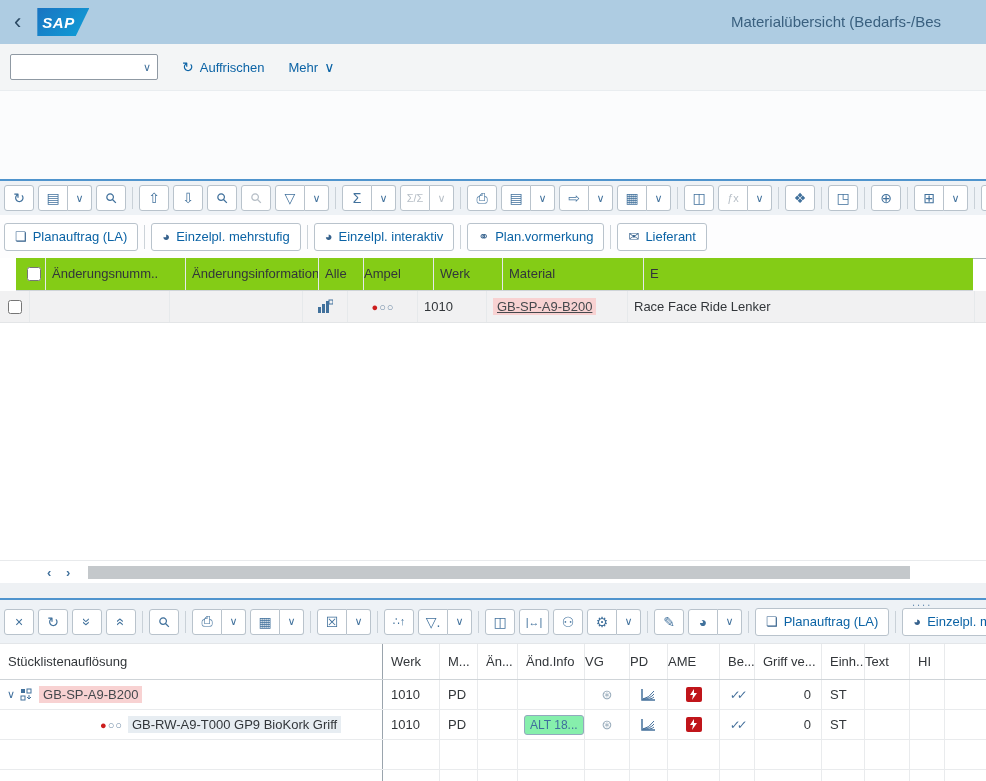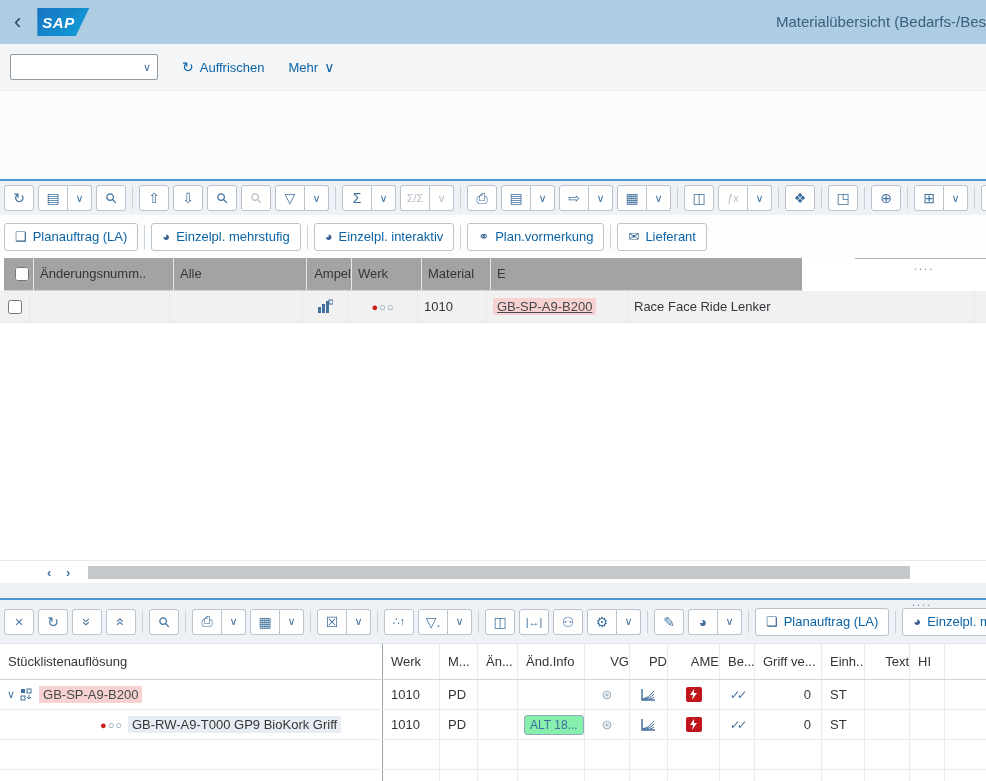--- a/index.html
+++ b/index.html
@@ -5,21 +5,21 @@
   *{box-sizing:border-box;margin:0;padding:0}
   html,body{width:986px;height:781px}
   body{font-family:"Liberation Sans",sans-serif;font-size:13px;color:#32363a;background:#fff;position:relative;overflow:hidden}
   .abs{position:absolute}
 
   
   #topbar{top:0;left:0;width:986px;height:44px;background:#aecce2;display:flex;align-items:center}
   .backic{margin-left:14px;font-size:22px;color:#2b4963;line-height:1;cursor:pointer}
   .saplogo{margin-left:16px;width:52px;height:28px;background:linear-gradient(135deg,#1a73c1,#0fa0d8);clip-path:polygon(0 0,100% 0,74% 100%,0 100%);display:flex;align-items:center}
   .saplogo span{color:#fff;font-weight:bold;font-style:italic;font-size:15px;margin-left:5px;letter-spacing:.5px}
-  .shelltitle{position:absolute;right:0;top:0;height:44px;line-height:44px;font-size:15px;color:#3a607f;white-space:nowrap;overflow:hidden;width:300px;text-align:right}
+  .shelltitle{position:absolute;right:0;top:0;height:44px;line-height:44px;font-size:15px;color:#3a607f;white-space:nowrap;overflow:hidden;width:300px;text-align:center}
 
   
   #menubar{top:44px;left:0;width:986px;height:46px;background:#f3f5f6;display:flex;align-items:center}
   .combo{width:148px;height:26px;background:#fff;border:1px solid #8f99a3;border-radius:2px;margin-left:10px;position:relative;display:flex;align-items:center;padding:0 22px 0 6px}
   .combo .chev{position:absolute;right:6px;color:#41719c;font-size:11px}
   .menulink{display:flex;align-items:center;gap:6px;color:#0b63a5;margin-left:24px;cursor:pointer}
   .menulink .mic{font-size:14px}
 
   
   #formarea{top:90px;left:0;width:986px;height:89px;background:#fbfcfd;border-top:1px solid #e9edf0}
@@ -45,26 +45,26 @@
   .small{font-size:11px}
 
   
   #btnrow{top:215px;left:0;width:986px;height:43px;background:#fdfdfe;display:flex;align-items:center;padding:0 4px;gap:6px}
   .abtn{height:28px;border:1px solid #b9c3cc;border-radius:3px;background:#fff;color:#0b63a5;padding:0 10px;display:inline-flex;align-items:center;gap:6px;cursor:pointer;white-space:nowrap}
   .abtn .ic{color:#35618c;font-size:13px}
   .vsep2{width:1px;height:24px;background:#ccd3d9;flex:0 0 1px}
 
   
   .t1grid{display:grid;grid-template-columns:30px 140px 133px 45px 70px 69px 141px 347px 11px}
-  #t1head{top:258px;left:4px;width:798px;height:33px;background:#a3a3a3;border-bottom:1px solid #cfd4d8}
+  #t1head{top:258px;left:16px;width:957px;height:33px;background:#84cc16;border-bottom:1px solid #cfd4d8}
   #t1head .hc{line-height:32px;padding-left:6px;border-right:1px solid #e6e9eb;overflow:hidden;white-space:nowrap}
   #t1row{top:291px;left:0;width:986px;height:32px;background:#f1f1f2;border-bottom:1px solid #e3e5e7}
   #t1row .dc{display:flex;align-items:center;padding-left:6px;border-right:1px solid #e6e9eb;overflow:hidden;white-space:nowrap}
   .cbx{width:14px;height:14px;margin:auto}
-  .center{justify-content:center;padding-left:0!important;text-align:right}
+  .center{justify-content:center;padding-left:0!important;text-align:left}
   .ampel .on{color:#cc1d1d;font-size:11px}
   .ampel .off{color:#6e8aa5;font-size:11px;margin-left:1px}
   .chip-pink{background:#f8d2d2;padding:1px 4px;text-decoration:underline;color:#45494d;cursor:pointer}
   .chip-blue{background:#e7edf2;padding:1px 4px;color:#32363a}
 
   
   #hscroll{top:560px;left:0;width:986px;height:23px;background:#fff;border-top:1px solid #e8eaec}
   #hscroll .sarr{position:absolute;top:4px;color:#41719c;font-size:13px;font-weight:bold;cursor:pointer}
   #hthumb{position:absolute;left:88px;top:5px;width:822px;height:13px;background:#c4c8cb;cursor:pointer}
   #strip{top:583px;left:0;width:986px;height:15px;background:#eef1f4}
@@ -230,20 +230,21 @@
       <span class="ic">✉</span>
       <span>Lieferant</span>
     </span>
 </div>
 
 <div class="abs t1grid" id="t1head">
   <div class="hc" style="display:flex">
       <input type="checkbox" class="cbx" style="">
     </div>
   <div class="hc">Änderungsnumm..</div>
+  <div class="hc">Änderungsinformation</div>
   <div class="hc">Alle</div>
   <div class="hc center">Ampel</div>
   <div class="hc">Werk</div>
   <div class="hc">Material</div>
   <div class="hc" style="border-right:0">E</div>
 </div>
 <div class="abs t1grid" id="t1row">
   <div class="dc" style="padding-left:0">
       <input type="checkbox" class="cbx" style="">
     </div>

